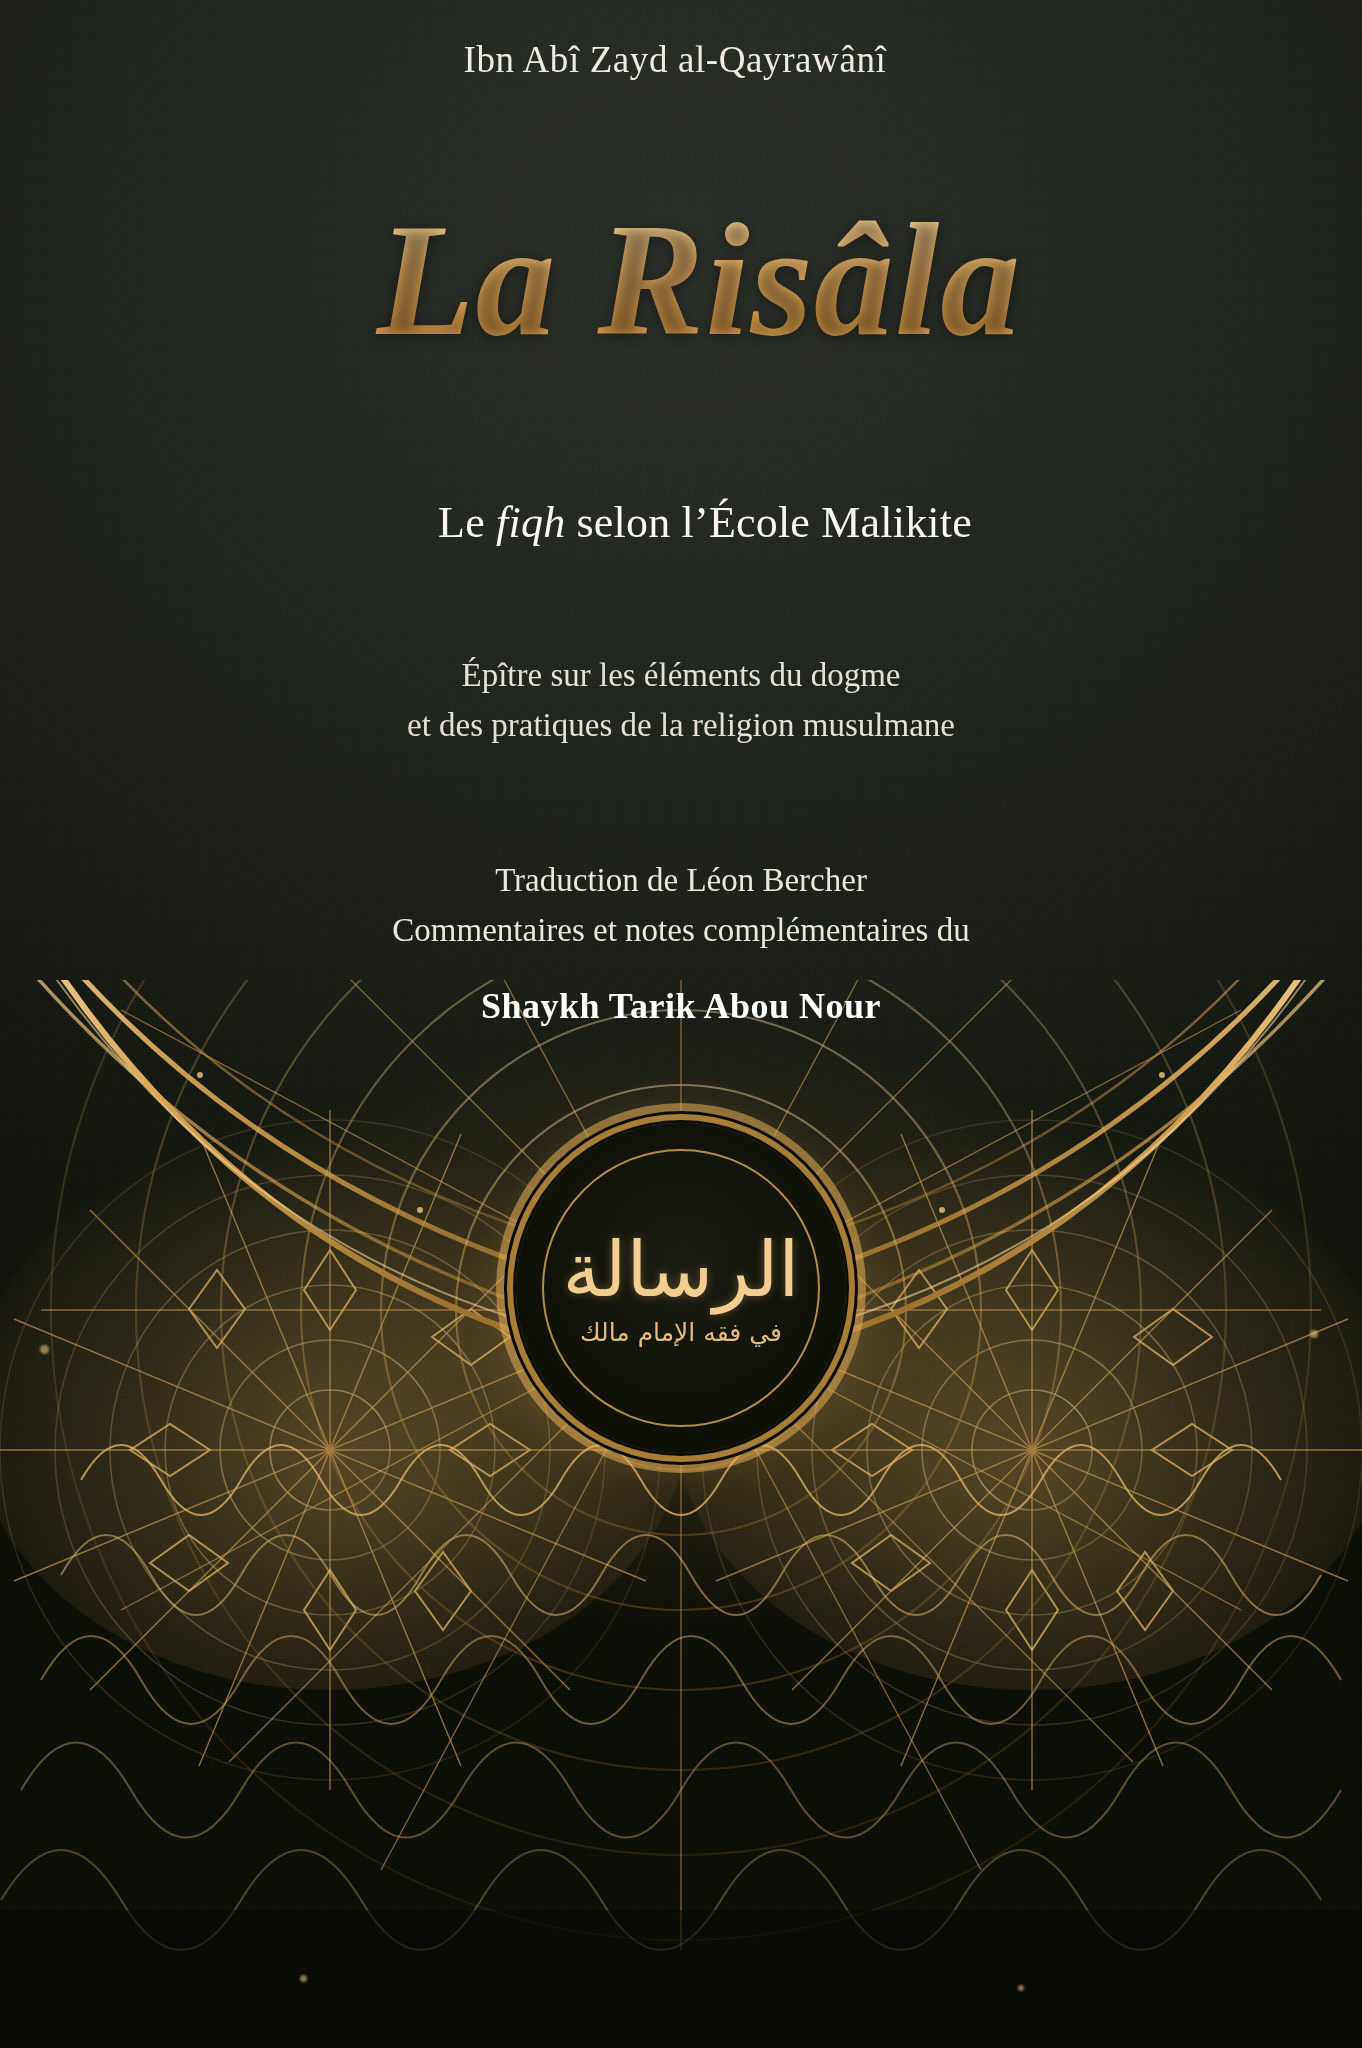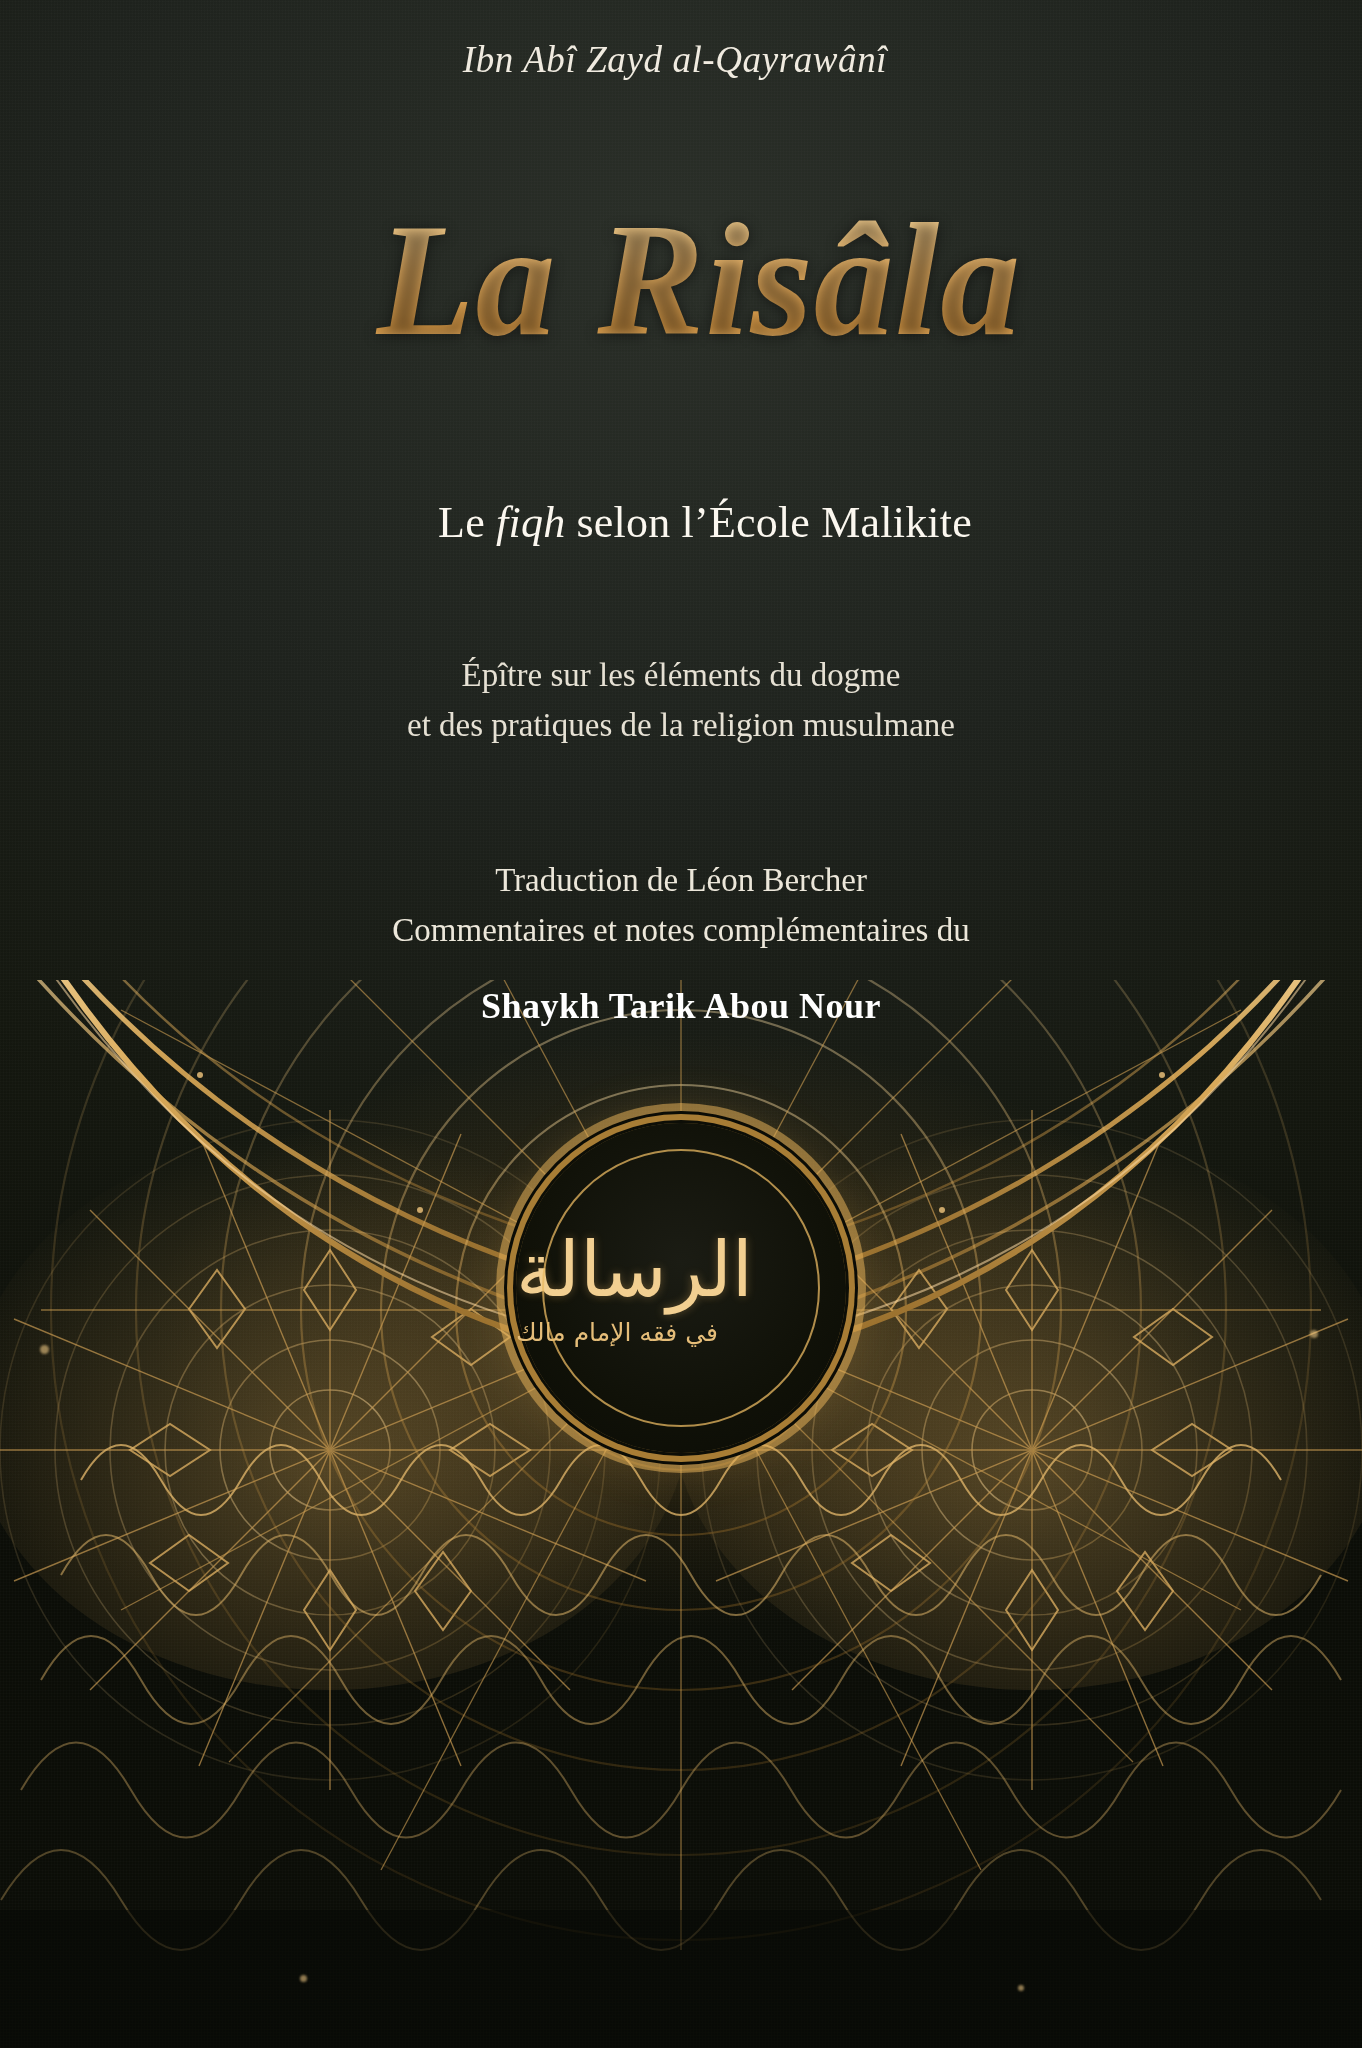--- a/index.html
+++ b/index.html
@@ -59,21 +59,20 @@
 
   .author {
     position: absolute;
     top: 38px;
     left: 0;
     right: 12px;
     font-size: 37px;
     letter-spacing: 0.6px;
     color: #f0ebe0;
     font-family: "Liberation Serif", serif;
-    font-style: italic;
   }
 
   .title {
     position: absolute;
     top: 196px;
     left: 0;
     right: 0;
     font-size: 160px;
     line-height: 1.05;
     font-style: italic;
@@ -158,21 +157,21 @@
     background:
       radial-gradient(circle at 50% 42%, #1b1c14 0%, #101108 60%, #0a0b05 100%);
     box-shadow:
       0 0 0 3px #0d0e07,
       0 0 0 9px rgba(196,146,62,0.85),
       0 0 0 12px #0b0c06,
       0 0 0 20px rgba(226,175,87,0.55),
       0 0 48px 14px rgba(255,190,95,0.16);
     display: flex;
     flex-direction: column;
-    align-items: flex-start;
+    align-items: center;
     justify-content: center;
   }
   .medallion::before {
     content: "";
     position: absolute;
     inset: 26px;
     border-radius: 50%;
     border: 2px solid rgba(232,184,98,0.75);
   }
   .med-ar {

